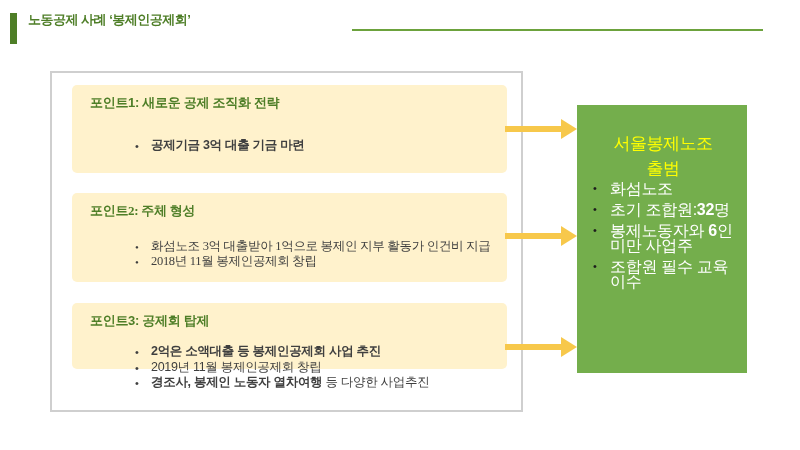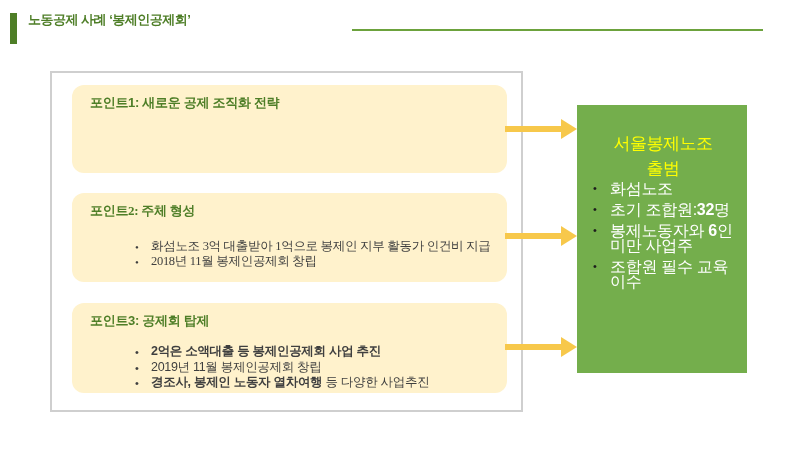--- a/index.html
+++ b/index.html
@@ -29,27 +29,27 @@
   .panel{
     position:absolute;left:50px;top:71px;width:473px;height:341px;
     border:2px solid var(--panel-border,#CFCFCF);
     box-sizing:border-box;background:#ffffff;
   }
 
   
   .point-box{
     position:absolute;left:72px;width:435px;box-sizing:border-box;
     background:var(--box-fill,#FFF2CC);
-    border-radius:12px;
+    border-radius:5px;
     padding:9px 8px 8px 18px;
     display:flex;flex-direction:column;gap:14px;
   }
   .box1{top:85px;height:88px;}
   .box2{top:193px;height:89px;font-family:Liberation Serif, serif;}
-  .box3{top:303px;height:90px;}
+  .box3{top:303px;height:66px;}
   .point-title{
     margin:0;font-size:13px;font-weight:bold;letter-spacing:-0.3px;
     color:var(--box-title-green,#4E7E27);
   }
   ul.bullets{list-style:none;margin:0;padding:0;}
   .point-box ul.bullets{
     flex:1;display:flex;flex-direction:column;justify-content:center;
     padding-left:43px;
   }
   .point-box li{
@@ -109,20 +109,21 @@
 
   <div class="accent-bar"></div>
   <h1 class="slide-title">노동공제 사례 ‘봉제인공제회’</h1>
   <div class="title-rule"></div>
 
   <div class="panel"></div>
 
   <section class="point-box box1">
     <h2 class="point-title">포인트1: 새로운 공제 조직화 전략</h2>
     <ul class="bullets">
+        <li><span class="b">공제기금 3억 대출 기금 마련</span></li>
       </ul>
   </section>
 
   <section class="point-box box2">
     <h2 class="point-title">포인트2: 주체 형성</h2>
     <ul class="bullets">
         <li><span>화섬노조 3억 대출받아 1억으로 봉제인 지부 활동가 인건비 지급</span></li>
         <li><span>2018년 11월 봉제인공제회 창립</span></li>
       </ul>
   </section>

